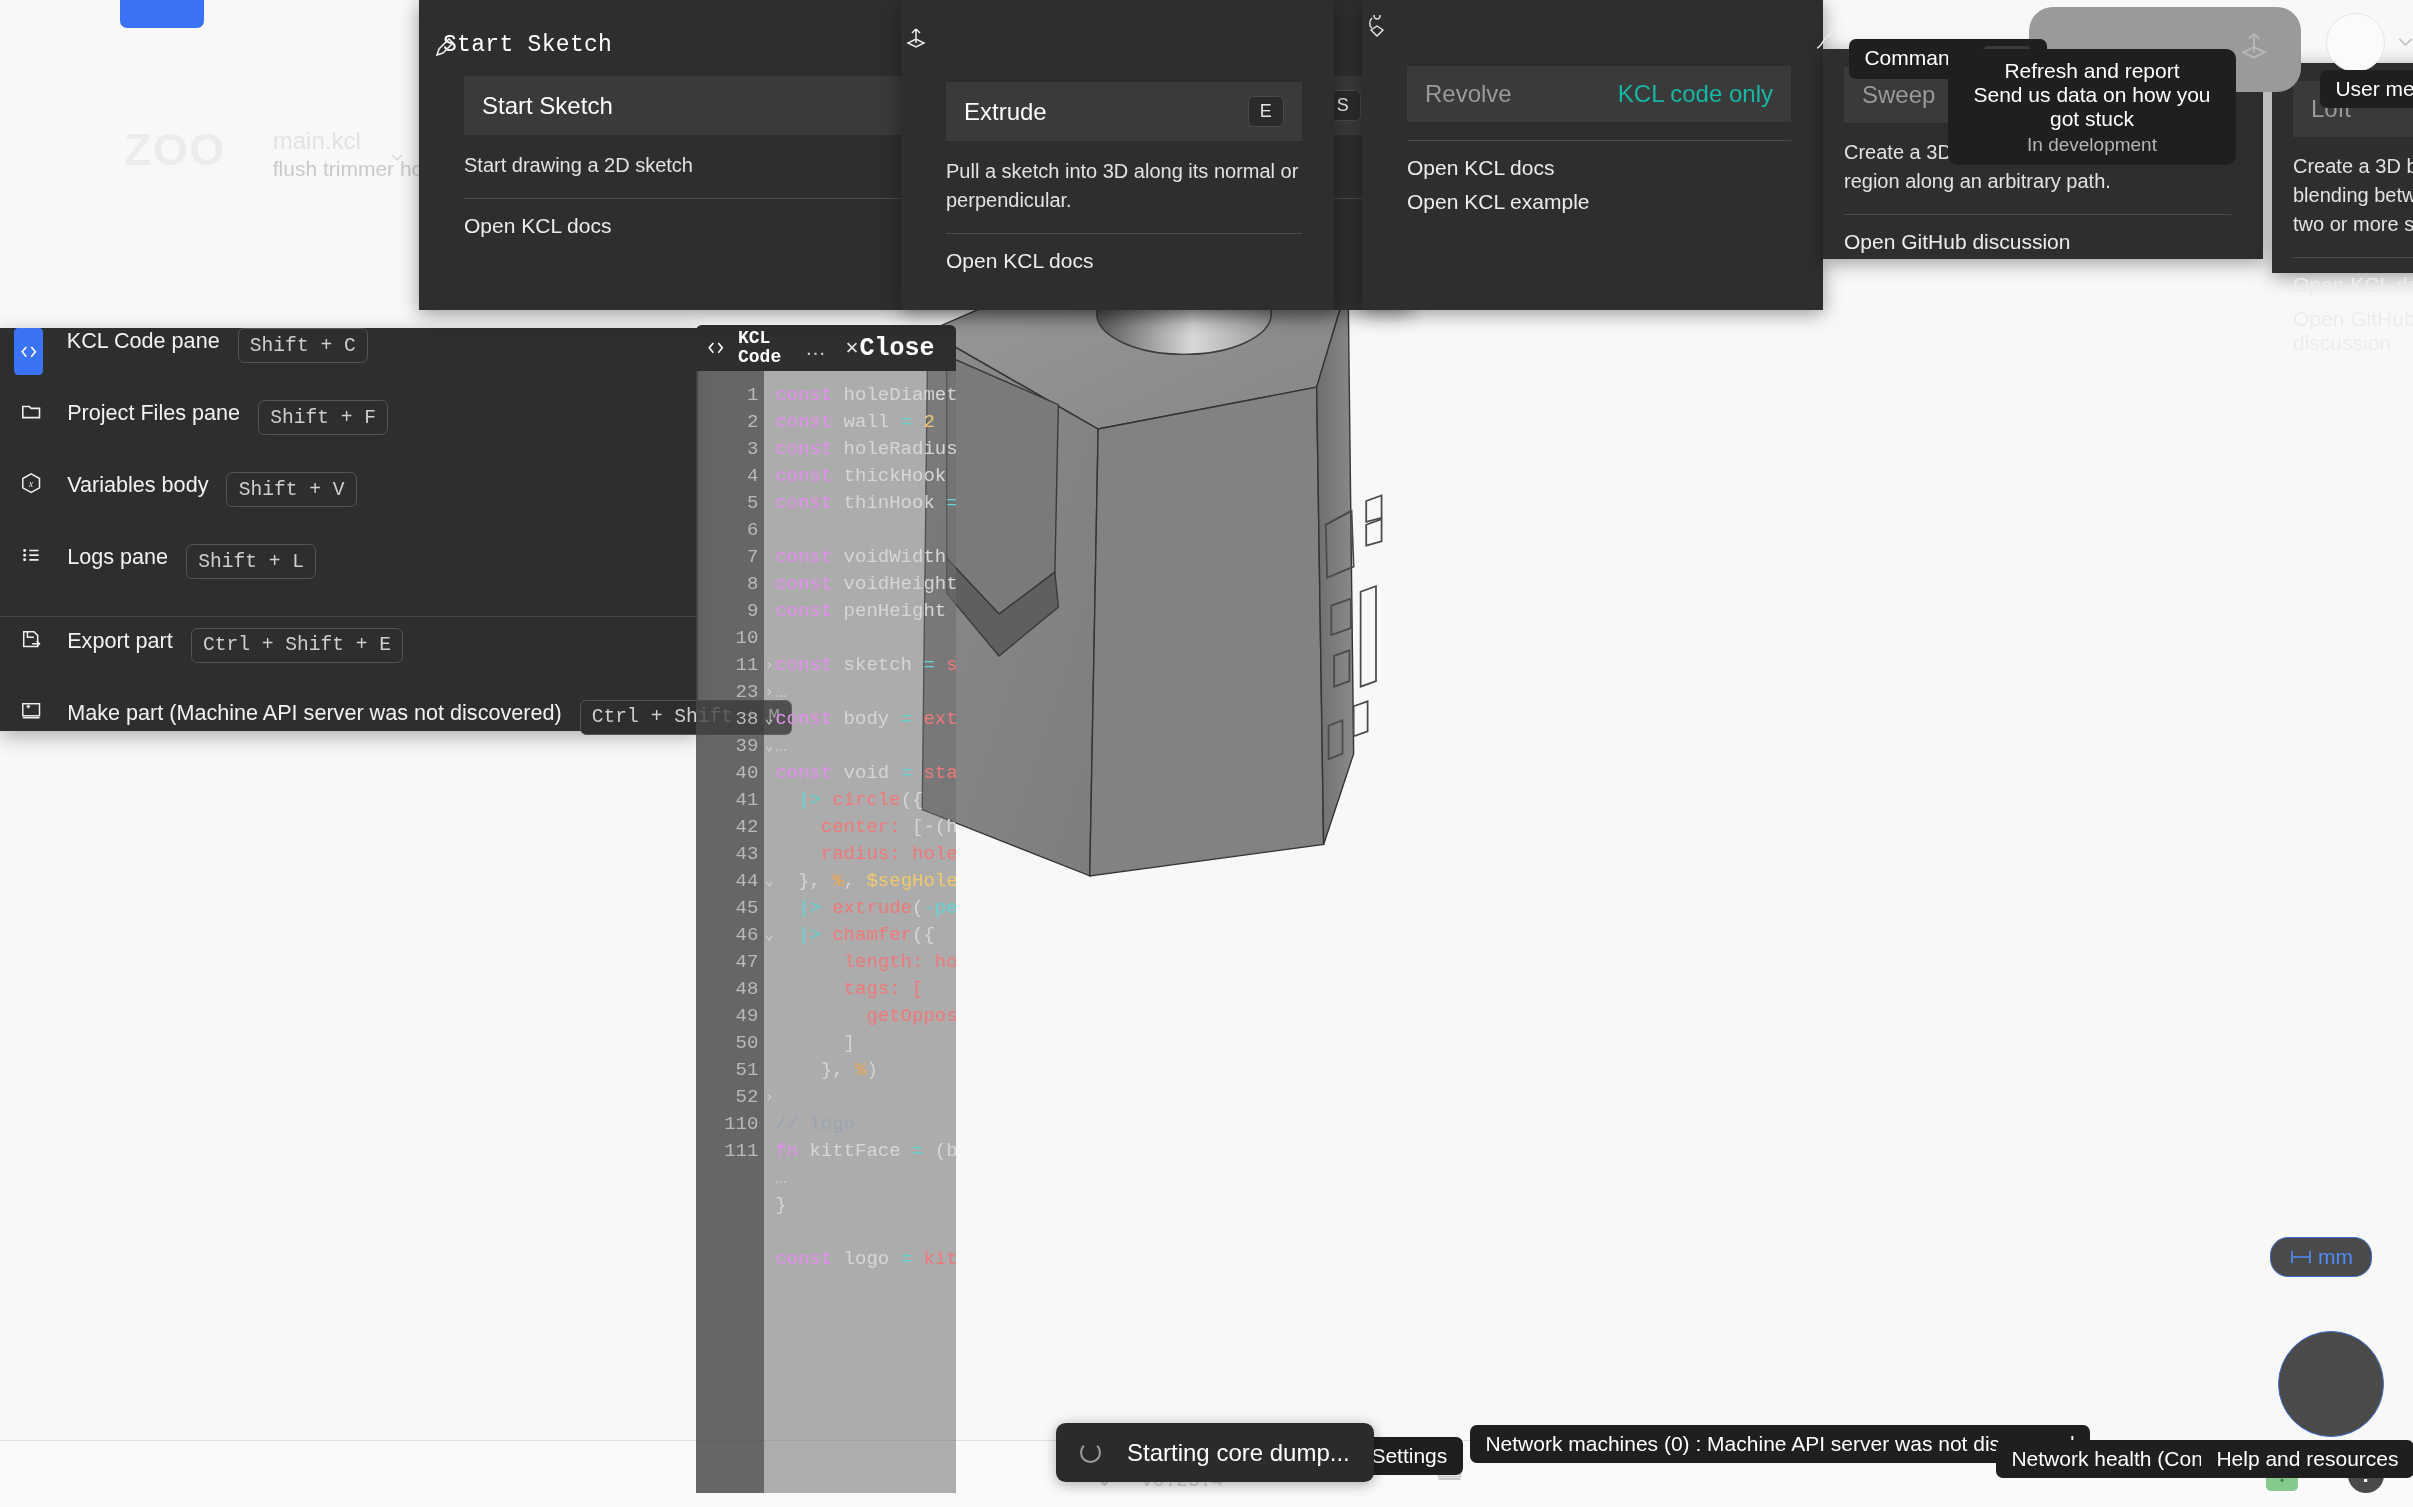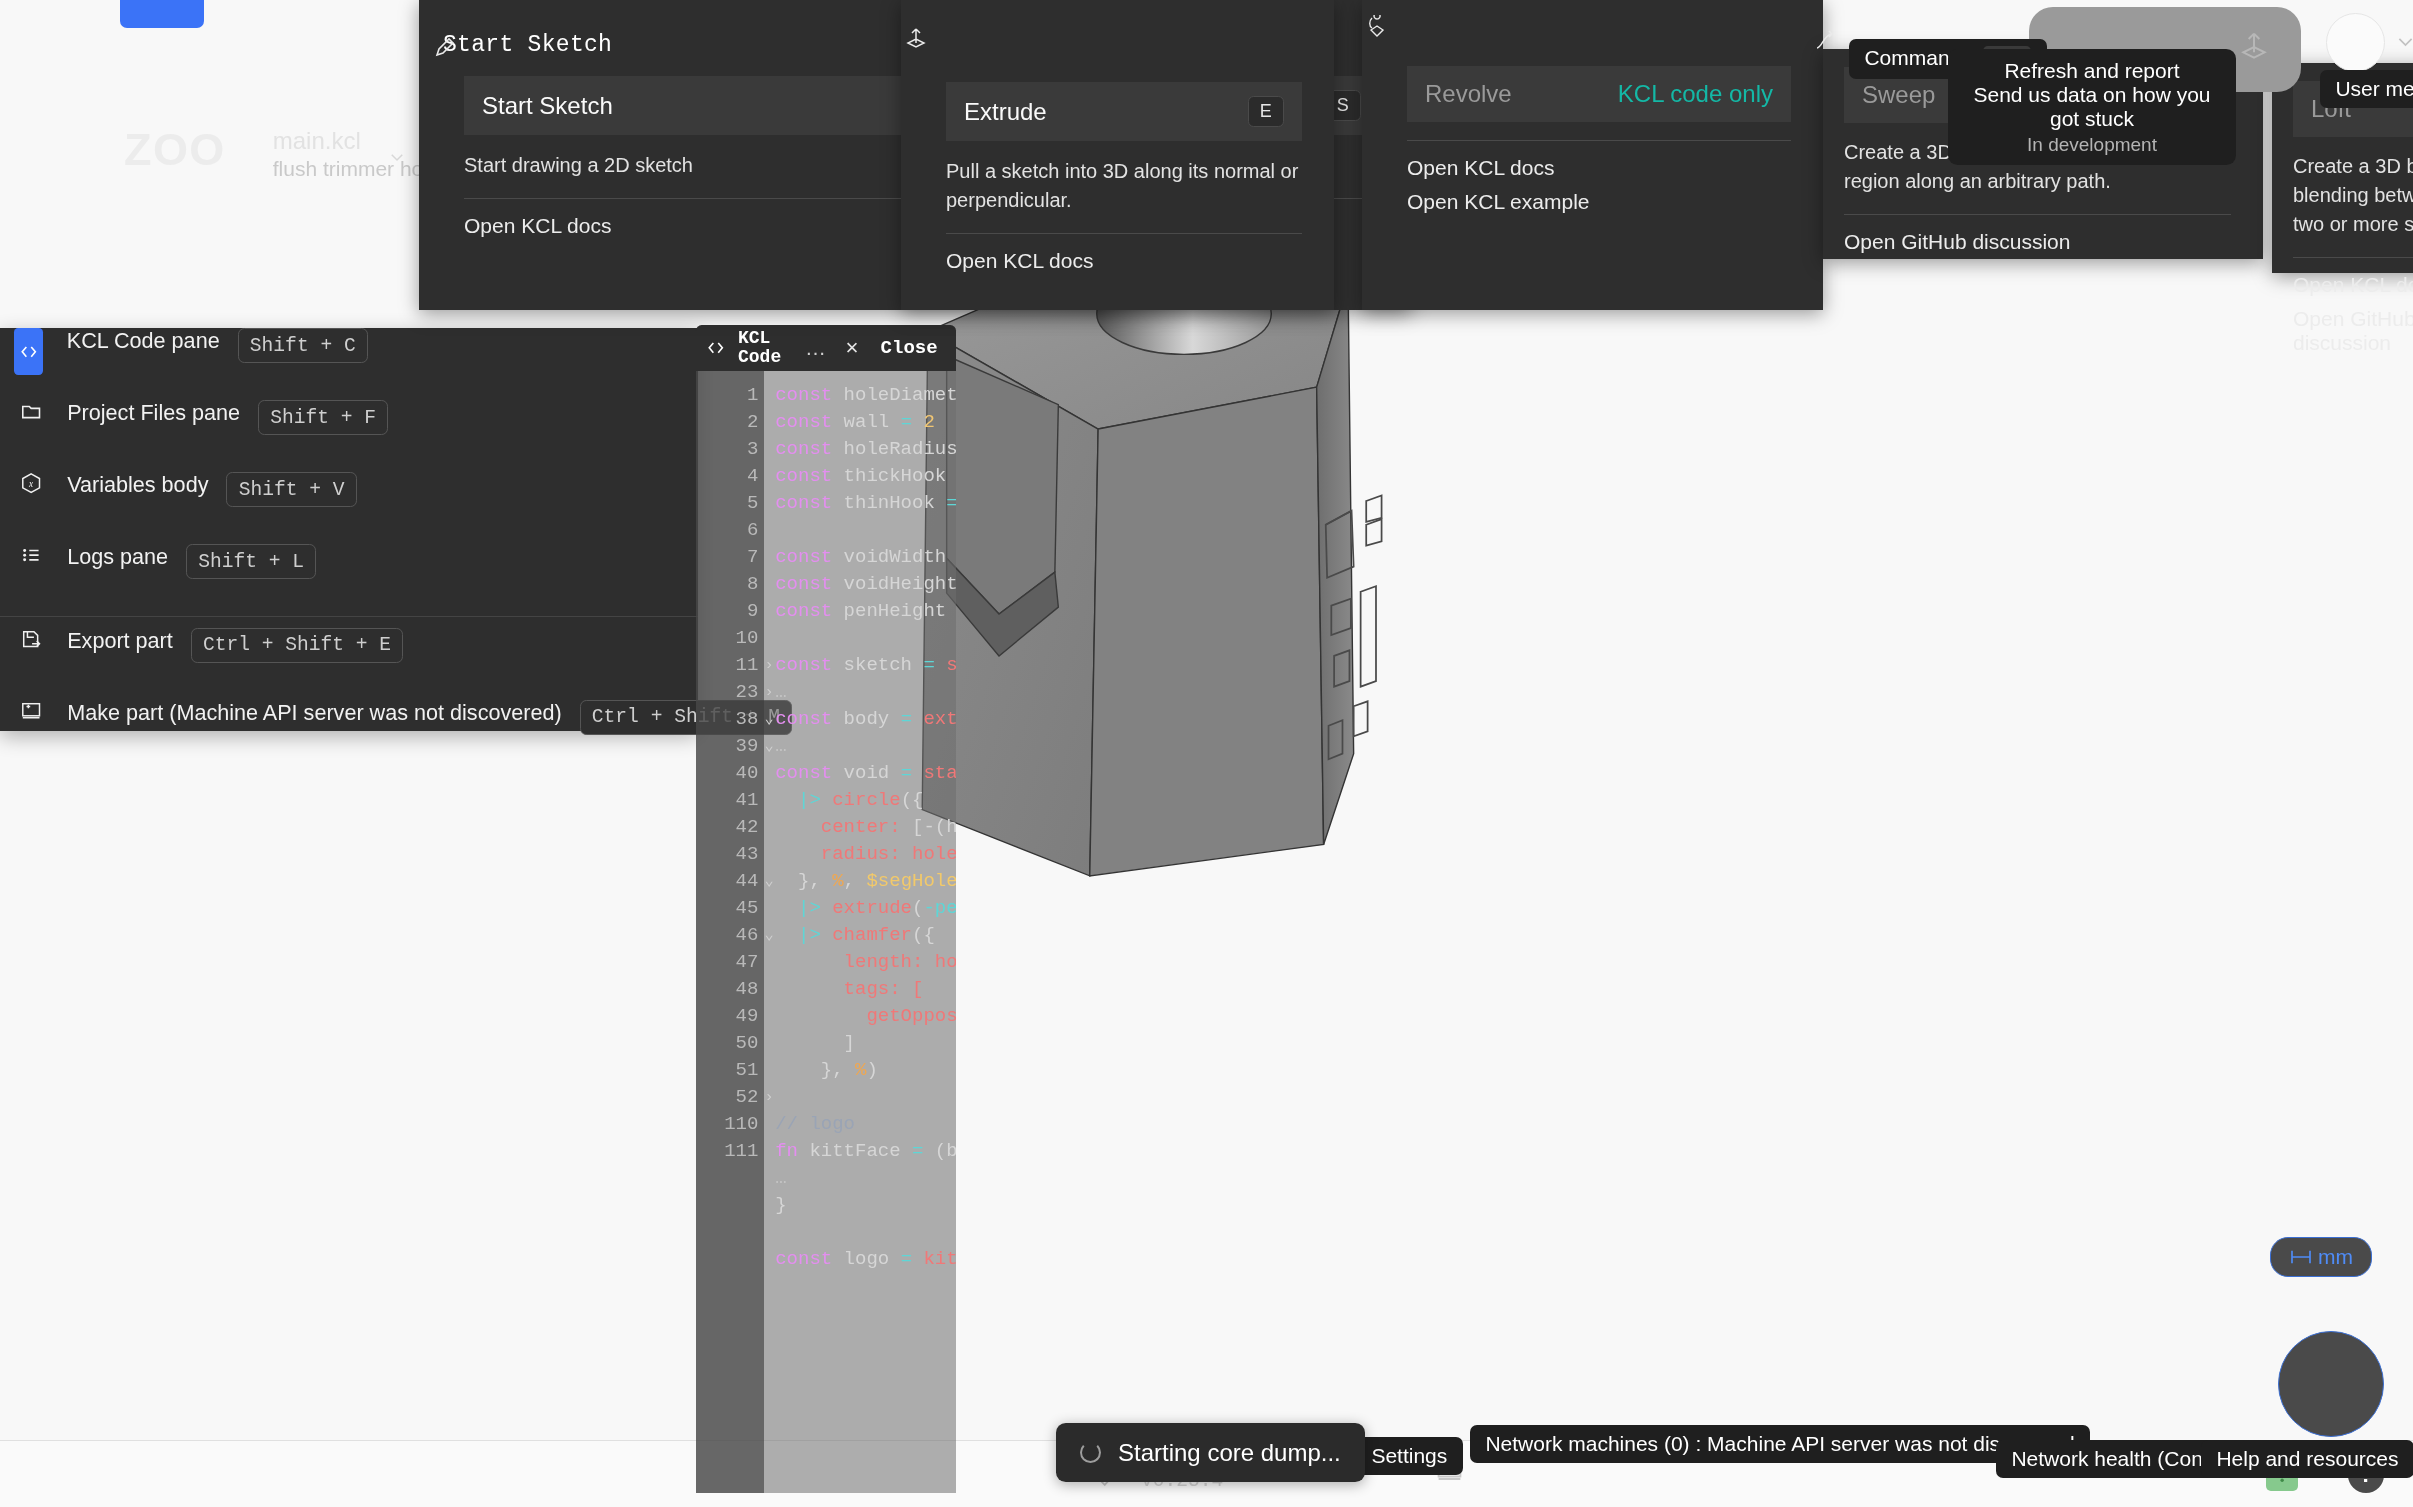--- a/index.html
+++ b/index.html
@@ -181,21 +181,21 @@
     color:#fff;
   }
   .code-head-title {
     font-family:"Liberation Mono", monospace; font-size: 18px;
     font-weight:700; line-height:1.05; margin-left: 12.6px; width: 60px;
   }
   .code-head-dots { font-size: 21px; color:#cfcfcf; margin-left: 7px; }
   .code-head-x { font-size: 22.3px; color:#e8e8e8; margin-left: 19.6px; }
   .code-head-close {
     font-family:"Liberation Mono", monospace; font-weight:700;
-    font-size: 19px; color:#fff; margin-left: 22px;
+    font-size: 25px; color:#fff; margin-left: 1px;
   }
   .code-body {
     position:relative; height: 1122px;
     background: rgba(110,110,110,.55);
     display:flex; font-family:"Liberation Mono", monospace;
     font-size: 19px; line-height: 27px; overflow:hidden;
   }
   .gutter {
     width: 68px; background: rgba(60,60,60,.62);
     color:#b9b9b9; text-align:right; padding: 11.2px 5.6px 0 0;
@@ -238,21 +238,21 @@
   .help-chip {
     width: 36px; height: 36px; border-radius:50%; background:#4a4a4a;
     color:#fff; display:flex; align-items:center; justify-content:center;
     font-size: 22.3px; font-weight:700;
   }
 
   
   .toast {
     position:absolute; left: 1056px; bottom: 25px;
     background:#2b2b2b; color:#fff; border-radius:9.8px;
-    padding: 15.4px 24px; display:flex; align-items:center; gap: 17px;
+    padding: 15.4px 24px; display:flex; align-items:center; gap: 26px;
     font-size: 24px; z-index: 80; box-shadow:0 2.8px 12.6px rgba(0,0,0,.3);
   }
   .spinner {
     width: 21px; height: 21px; border-radius:50%;
     border: 2.1px solid #9d9d9d; border-top-color: transparent;
   }
 
   
   .unit-pill {
     position:absolute; right: 41px; bottom: 230px;

